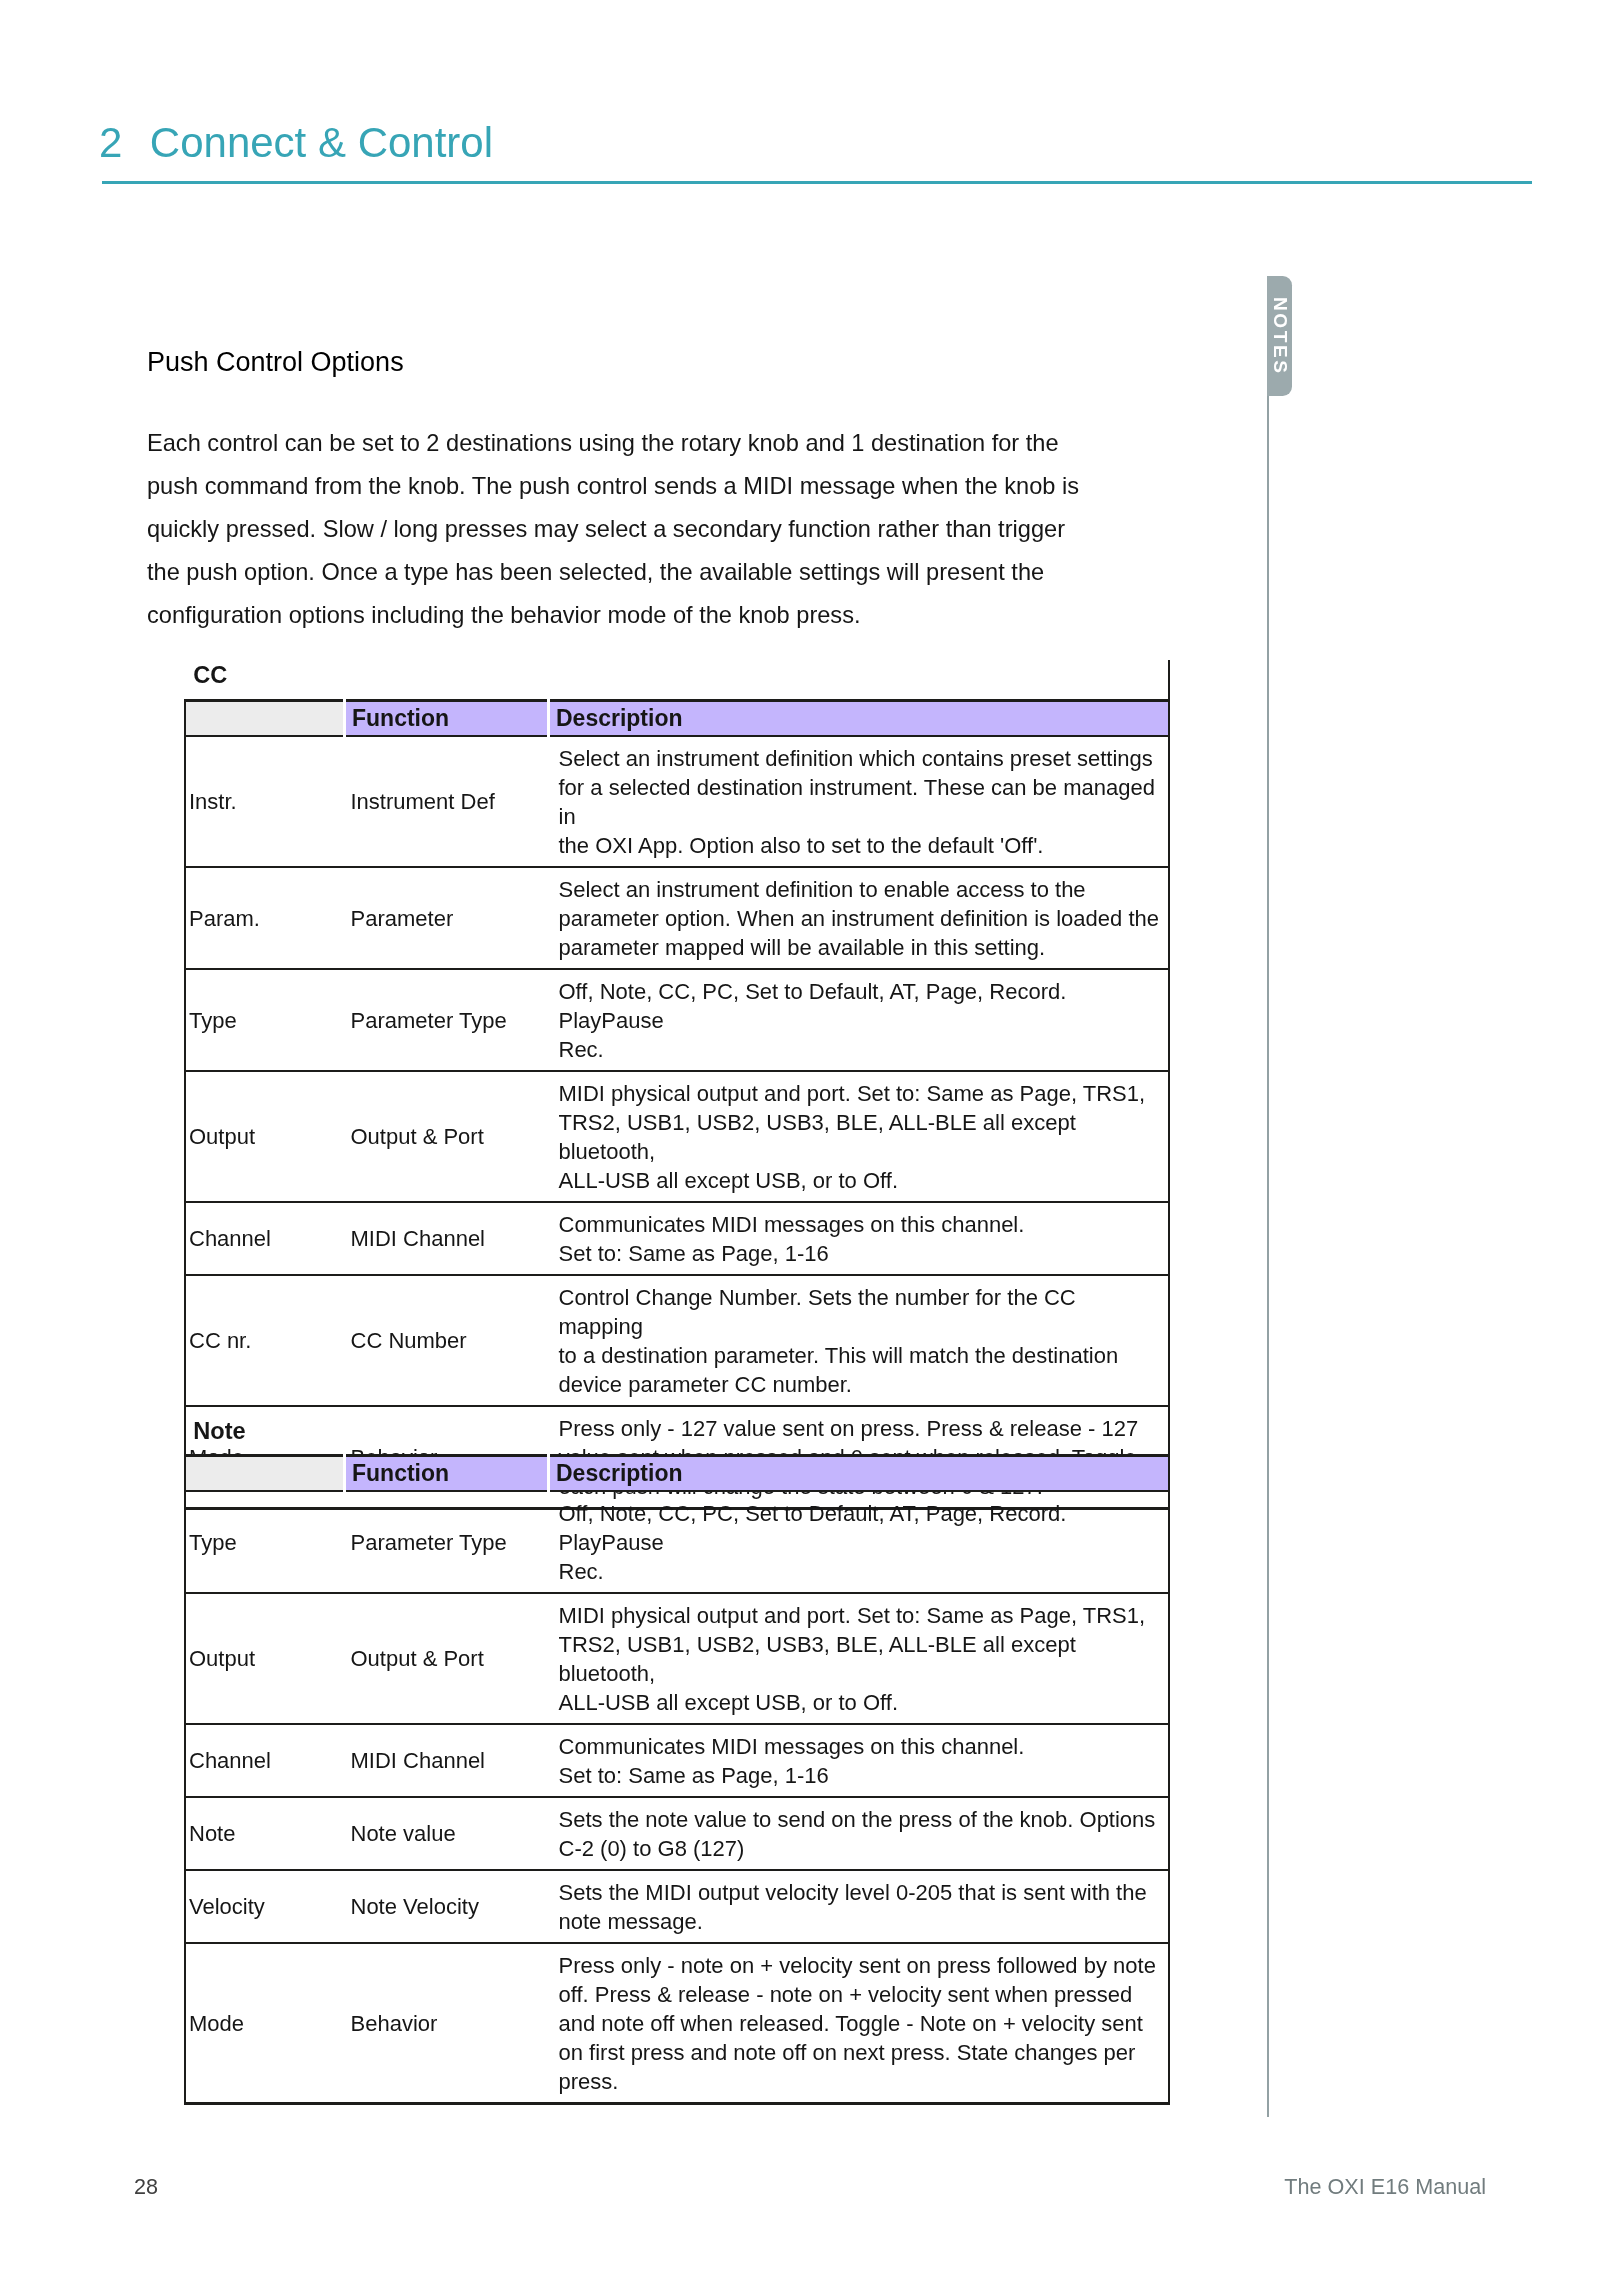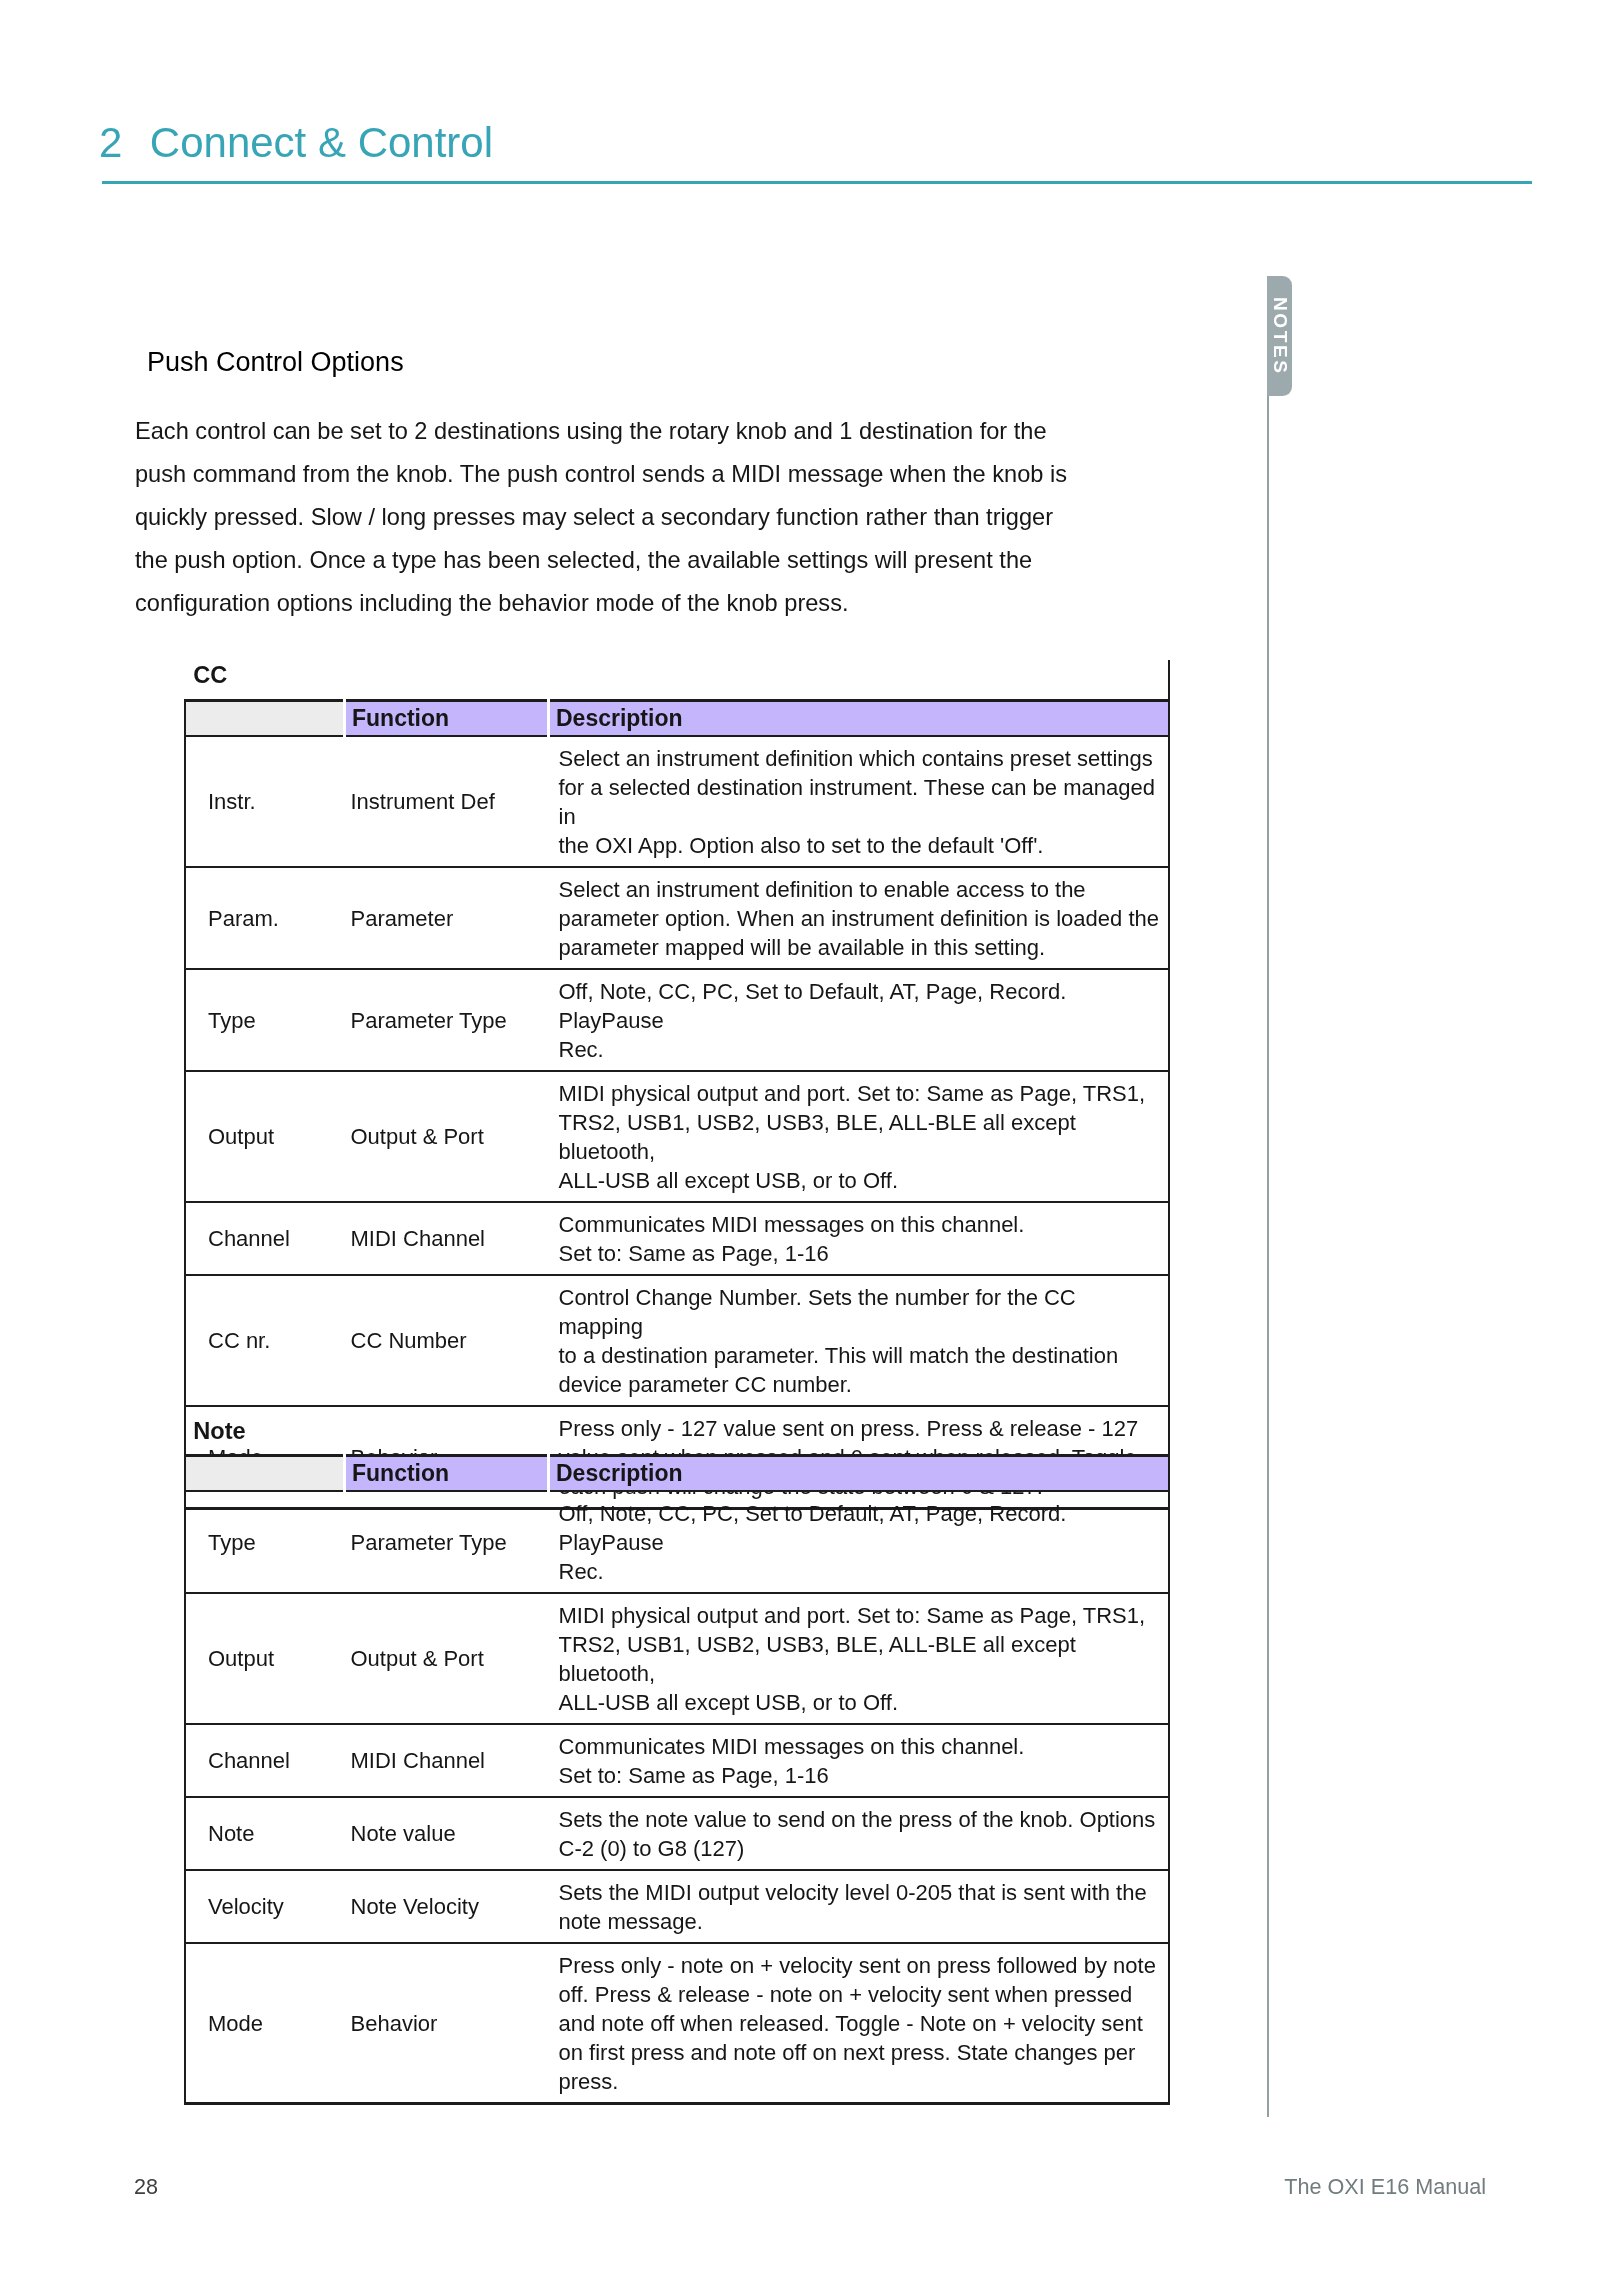--- a/index.html
+++ b/index.html
@@ -35,21 +35,21 @@
     position:absolute; left:1267px; top:396px; width:2px; height:1721px;
     background:var(--sidebar_line, #93a1a4);
   }
 
   
   .h2 {
     position:absolute; left:135px; top:335px; margin:12px;
     font-size:27px; font-weight:normal; color:#000000;
   }
   .intro {
-    position:absolute; left:135px; top:410px; width:1100px; margin:0;
+    position:absolute; left:135px; top:410px; width:1100px; margin:12px;
     font-size:23.6px; line-height:43px; white-space:pre-line; color:#161616;
   }
 
   
   .label-row {
     position:absolute; left:184px; width:986px; box-sizing:border-box;
     border-right:2px solid var(--border_dark, #1c1c1a);
   }
   .label-row span {
     position:absolute; left:9.2px; bottom:10.5px;
@@ -73,21 +73,21 @@
   .spec tr { border-top:2px solid var(--border_dark, #1c1c1a); }
   .spec thead tr { border-top:none; }
   .spec tbody tr:first-child { border-top:2.6px solid var(--border_dark, #1c1c1a); }
   .spec th {
     font-weight:bold; text-align:left; height:33px;
     background:#c4b5fd; padding:0 0 0 6.5px; font-size:23px;
   }
   .spec th.c1 { background:#ececec; padding-left:9.2px; }
   .spec th.c2, .spec th.c3 { border-left:3.3px solid #ffffff; }
   .spec td { vertical-align:middle; padding:6.5px 0; line-height:29px; }
-  .spec td.c1 { padding-left:22px;margin-top:32px; }
+  .spec td.c1 { padding-left:3px;margin-top:32px; }
   .spec td.c2 { padding-left:6.5px;margin-left:8px; }
   .spec td.c3 { padding-left:10.5px; padding-right:3.9px; white-space:pre-line; }
 
   
   .footer-page  { position:absolute; left:134px;  top:2174px; font-size:21.6px; color:#3f3f3f; }
   .footer-title { position:absolute; right:137px; top:2174px; font-size:21.6px; color:var(--footer_text, #717c7e); }
 </style>
 </head>
 <body>
 

